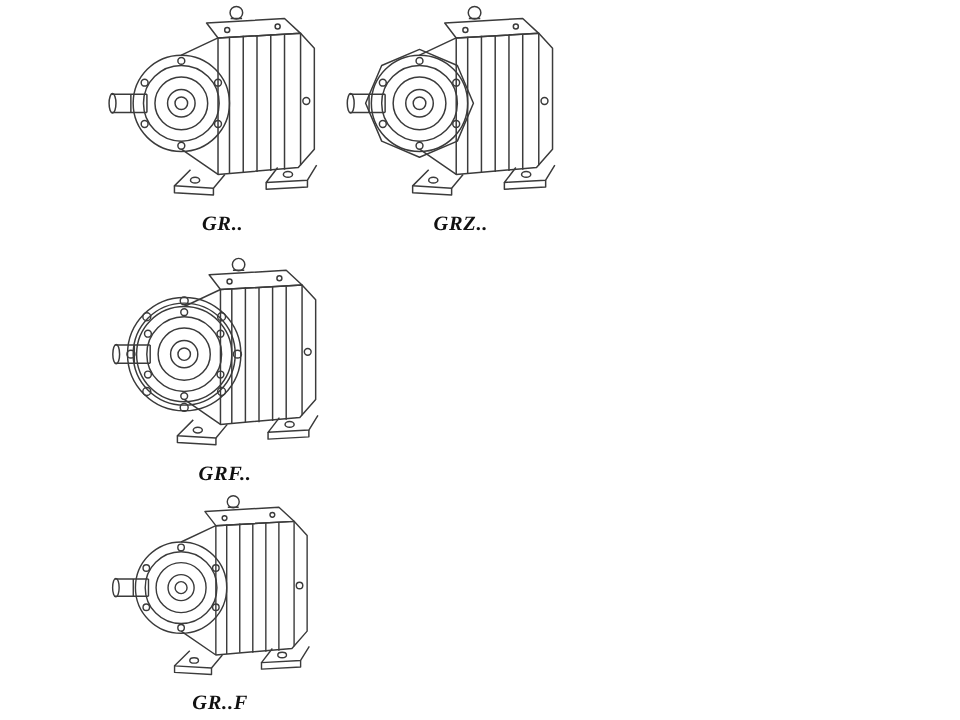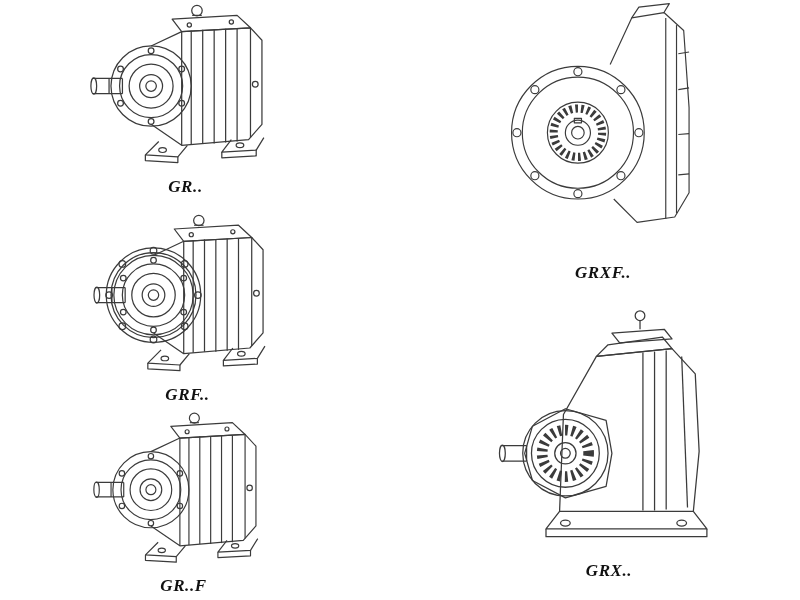--- a/index.html
+++ b/index.html
@@ -203,42 +203,36 @@
 
 <div class="catalog">
 
   <div class="figure pos-gr">
     <svg width="195" height="172">
         <use href="#sym-gr"></use>
       </svg>
     <div class="model-label">GR..</div>
   </div>
 
-
-  <div class="figure pos-grxf">
-    <svg width="222" height="260">
-        <use href="#sym-grxf"></use>
-      </svg>
-    <div class="model-label">GRXF..</div>
-  </div>
+  <div class="figure pos-grz">
+    <svg width="192" height="172">
+        <use href="#sym-grz"></use>
+      </svg>
+    <div class="model-label">GRZ..</div>
+  </div>
+
 
   <div class="figure pos-grf">
     <svg width="195" height="170">
         <use href="#sym-grf"></use>
       </svg>
     <div class="model-label">GRF..</div>
   </div>
 
 
-  <div class="figure pos-grx">
-    <svg width="230" height="252">
-        <use href="#sym-grx"></use>
-      </svg>
-    <div class="model-label">GRX..</div>
-  </div>
 
   <div class="figure pos-grf2">
     <svg width="195" height="163">
         <use href="#sym-gr"></use>
       </svg>
     <div class="model-label">GR..F</div>
   </div>
 
 
 </div>

